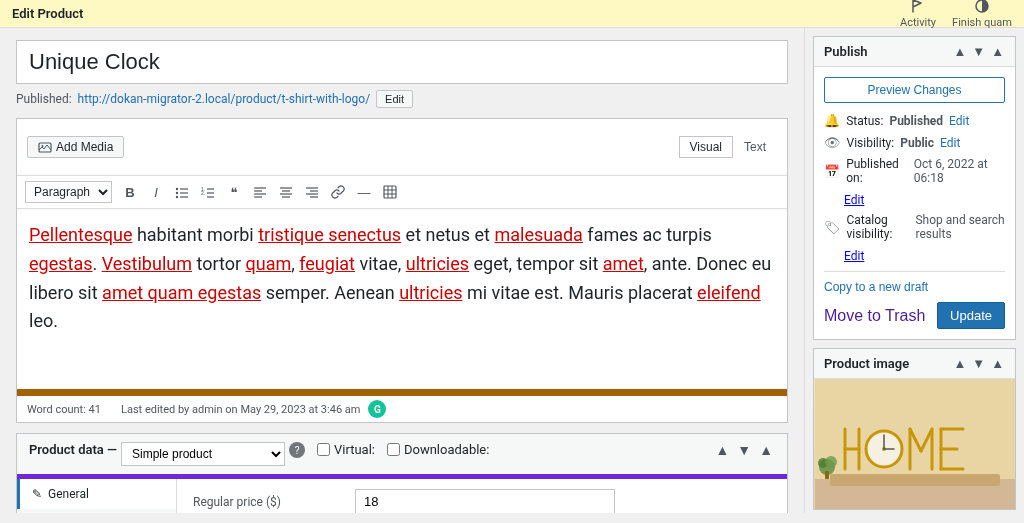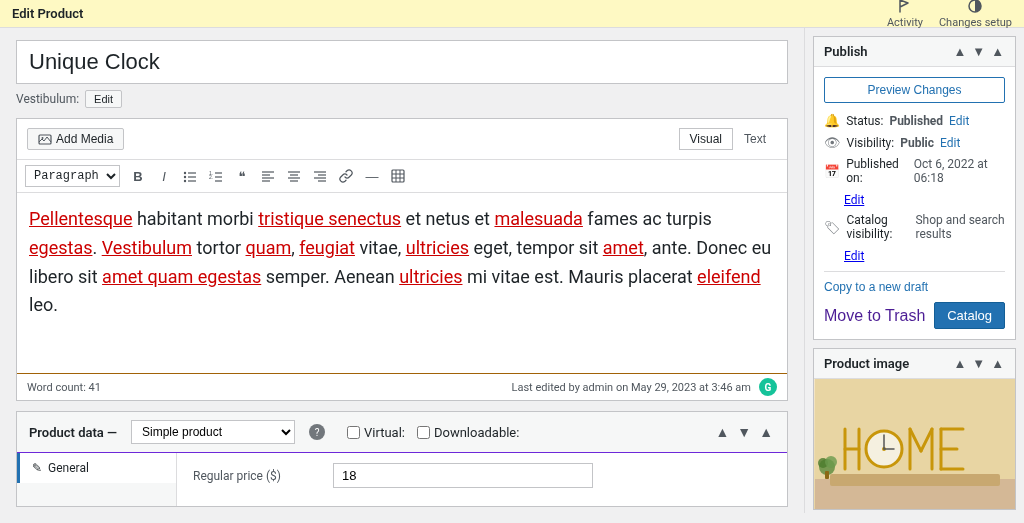--- a/index.html
+++ b/index.html
@@ -86,21 +86,21 @@
       border-radius: 2px;
     }
 
     
     .editor-box {
       background: #fff;
       border: 1px solid #c3c4c7;
       margin-bottom: 10px;
     }
     .editor-toolbar-top {
-      padding: 9px 10px;
+      padding: 17px 10px;
       border-bottom: 1px solid #dcdcde;
       display: flex;
       align-items: flex-start;
       justify-content: space-between;
     }
     .add-media-btn {
       display: flex;
       align-items: center;
       gap: 4px;
       padding: 3px 10px;
@@ -139,21 +139,20 @@
       flex-wrap: wrap;
     }
     .format-select {
       padding: 2px 4px;
       border: 1px solid #c3c4c7;
       background: #fff;
       font-size: 12px;
       color: #1d2327;
       cursor: pointer;
       margin-right: 4px;
-      font-family: Liberation Mono, monospace;
     }
     .format-btn {
       width: 24px;
       height: 24px;
       display: flex;
       align-items: center;
       justify-content: center;
       background: none;
       border: none;
       cursor: pointer;
@@ -173,23 +172,22 @@
       color: #1d2327;
     }
     .editor-content a {
       color: #c00;
       text-decoration: underline;
     }
 
     
     .editor-footer {
       padding: 4px 10px;
-      border-top: 1px solid #a16207;
-      display: flex;
-      justify-content: space-between;
+      border-top: 7px solid #a16207;
+      display: flex;
       align-items: center;
       font-size: 11px;
       color: #50575e;
     }
     .grammarly-icon {
       width: 18px;
       height: 18px;
       background: #15c39a;
       border-radius: 50%;
       display: flex;
@@ -201,24 +199,24 @@
     }
 
     
     .product-data-box {
       background: #fff;
       border: 1px solid #c3c4c7;
       margin-bottom: 10px;
     }
     .product-data-header {
       padding: 8px 12px;
-      border-bottom: 1px solid #6d28d9;
-      display: flex;
-      align-items: center;
-      gap: 14px;
+      border-bottom: 5px solid #6d28d9;
+      display: flex;
+      align-items: flex-start;
+      gap: 4px;
       background: #f6f7f7;
     }
     .product-data-header label {
       font-weight: 600;
       font-size: 13px;
     }
     .product-type-select {
       padding: 3px 6px;
       border: 1px solid #c3c4c7;
       background: #fff;
@@ -306,20 +304,21 @@
       flex-shrink: 0;
     }
     .field-input {
       flex: 1;
       max-width: 260px;
       padding: 4px 8px;
       border: 1px solid #c3c4c7;
       font-size: 13px;
       background: #fff;
       outline: none;
+      margin-left: 22px;
     }
 
     
     .sidebar {
       width: 220px;
       background: #f0f0f1;
       border-left: 1px solid #dcdcde;
       overflow-y: auto;
       flex-shrink: 0;
     }
@@ -476,35 +475,36 @@
       <svg width="16" height="16" viewBox="0 0 16 16" fill="none">
         <path d="M3 2v12M3 2l8 3-8 4" stroke="#50575e" stroke-width="1.5" stroke-linecap="round" stroke-linejoin="round"></path>
       </svg>
       <span>Activity</span>
     </div>
     <div class="top-bar-action">
       <svg width="16" height="16" viewBox="0 0 16 16">
         <circle cx="8" cy="8" r="6" fill="none" stroke="#50575e" stroke-width="1.5"></circle>
         <path d="M8 2 A6 6 0 0 1 8 14" fill="#50575e"></path>
       </svg>
-      <span>Changes setup</span>
+      <span>Finish quam</span>
     </div>
   </div>
 </div>
 
 <div class="main-layout">
 
   <div class="content-area">
 
     
     <input type="text" class="post-title-input" value="Unique Clock" style="">
 
     
     <div class="permalink-row">
-      <span>Vestibulum:</span>
+      <span>Published:</span>
+      <a class="permalink-link" href="#">http://dokan-migrator-2.local/product/t-shirt-with-logo/</a>
       <button class="btn-small">Edit</button>
     </div>
 
     
     <div class="editor-box">
 
       <div class="editor-toolbar-top">
         <button class="add-media-btn">
           <svg width="14" height="14" viewBox="0 0 14 14">
             <rect x="1" y="3" width="12" height="9" rx="1" fill="none" stroke="#50575e" stroke-width="1.2"></rect>
@@ -703,21 +703,21 @@
         </div>
 
         <hr class="publish-divider">
 
         <div style="margin-bottom:4px;">
           <button class="btn-link-blue">Copy to a new draft</button>
         </div>
 
         <div class="publish-actions">
           <button class="btn-link-red">Move to Trash</button>
-          <button class="btn-update">Catalog</button>
+          <button class="btn-update">Update</button>
         </div>
       </div>
     </div>
 
     <div class="product-image-box">
       <div class="sidebar-box-header">
         <h2>Product image</h2>
         <div class="sidebar-arrows">
           <button class="sidebar-arrow">▲</button>
           <button class="sidebar-arrow">▼</button>

